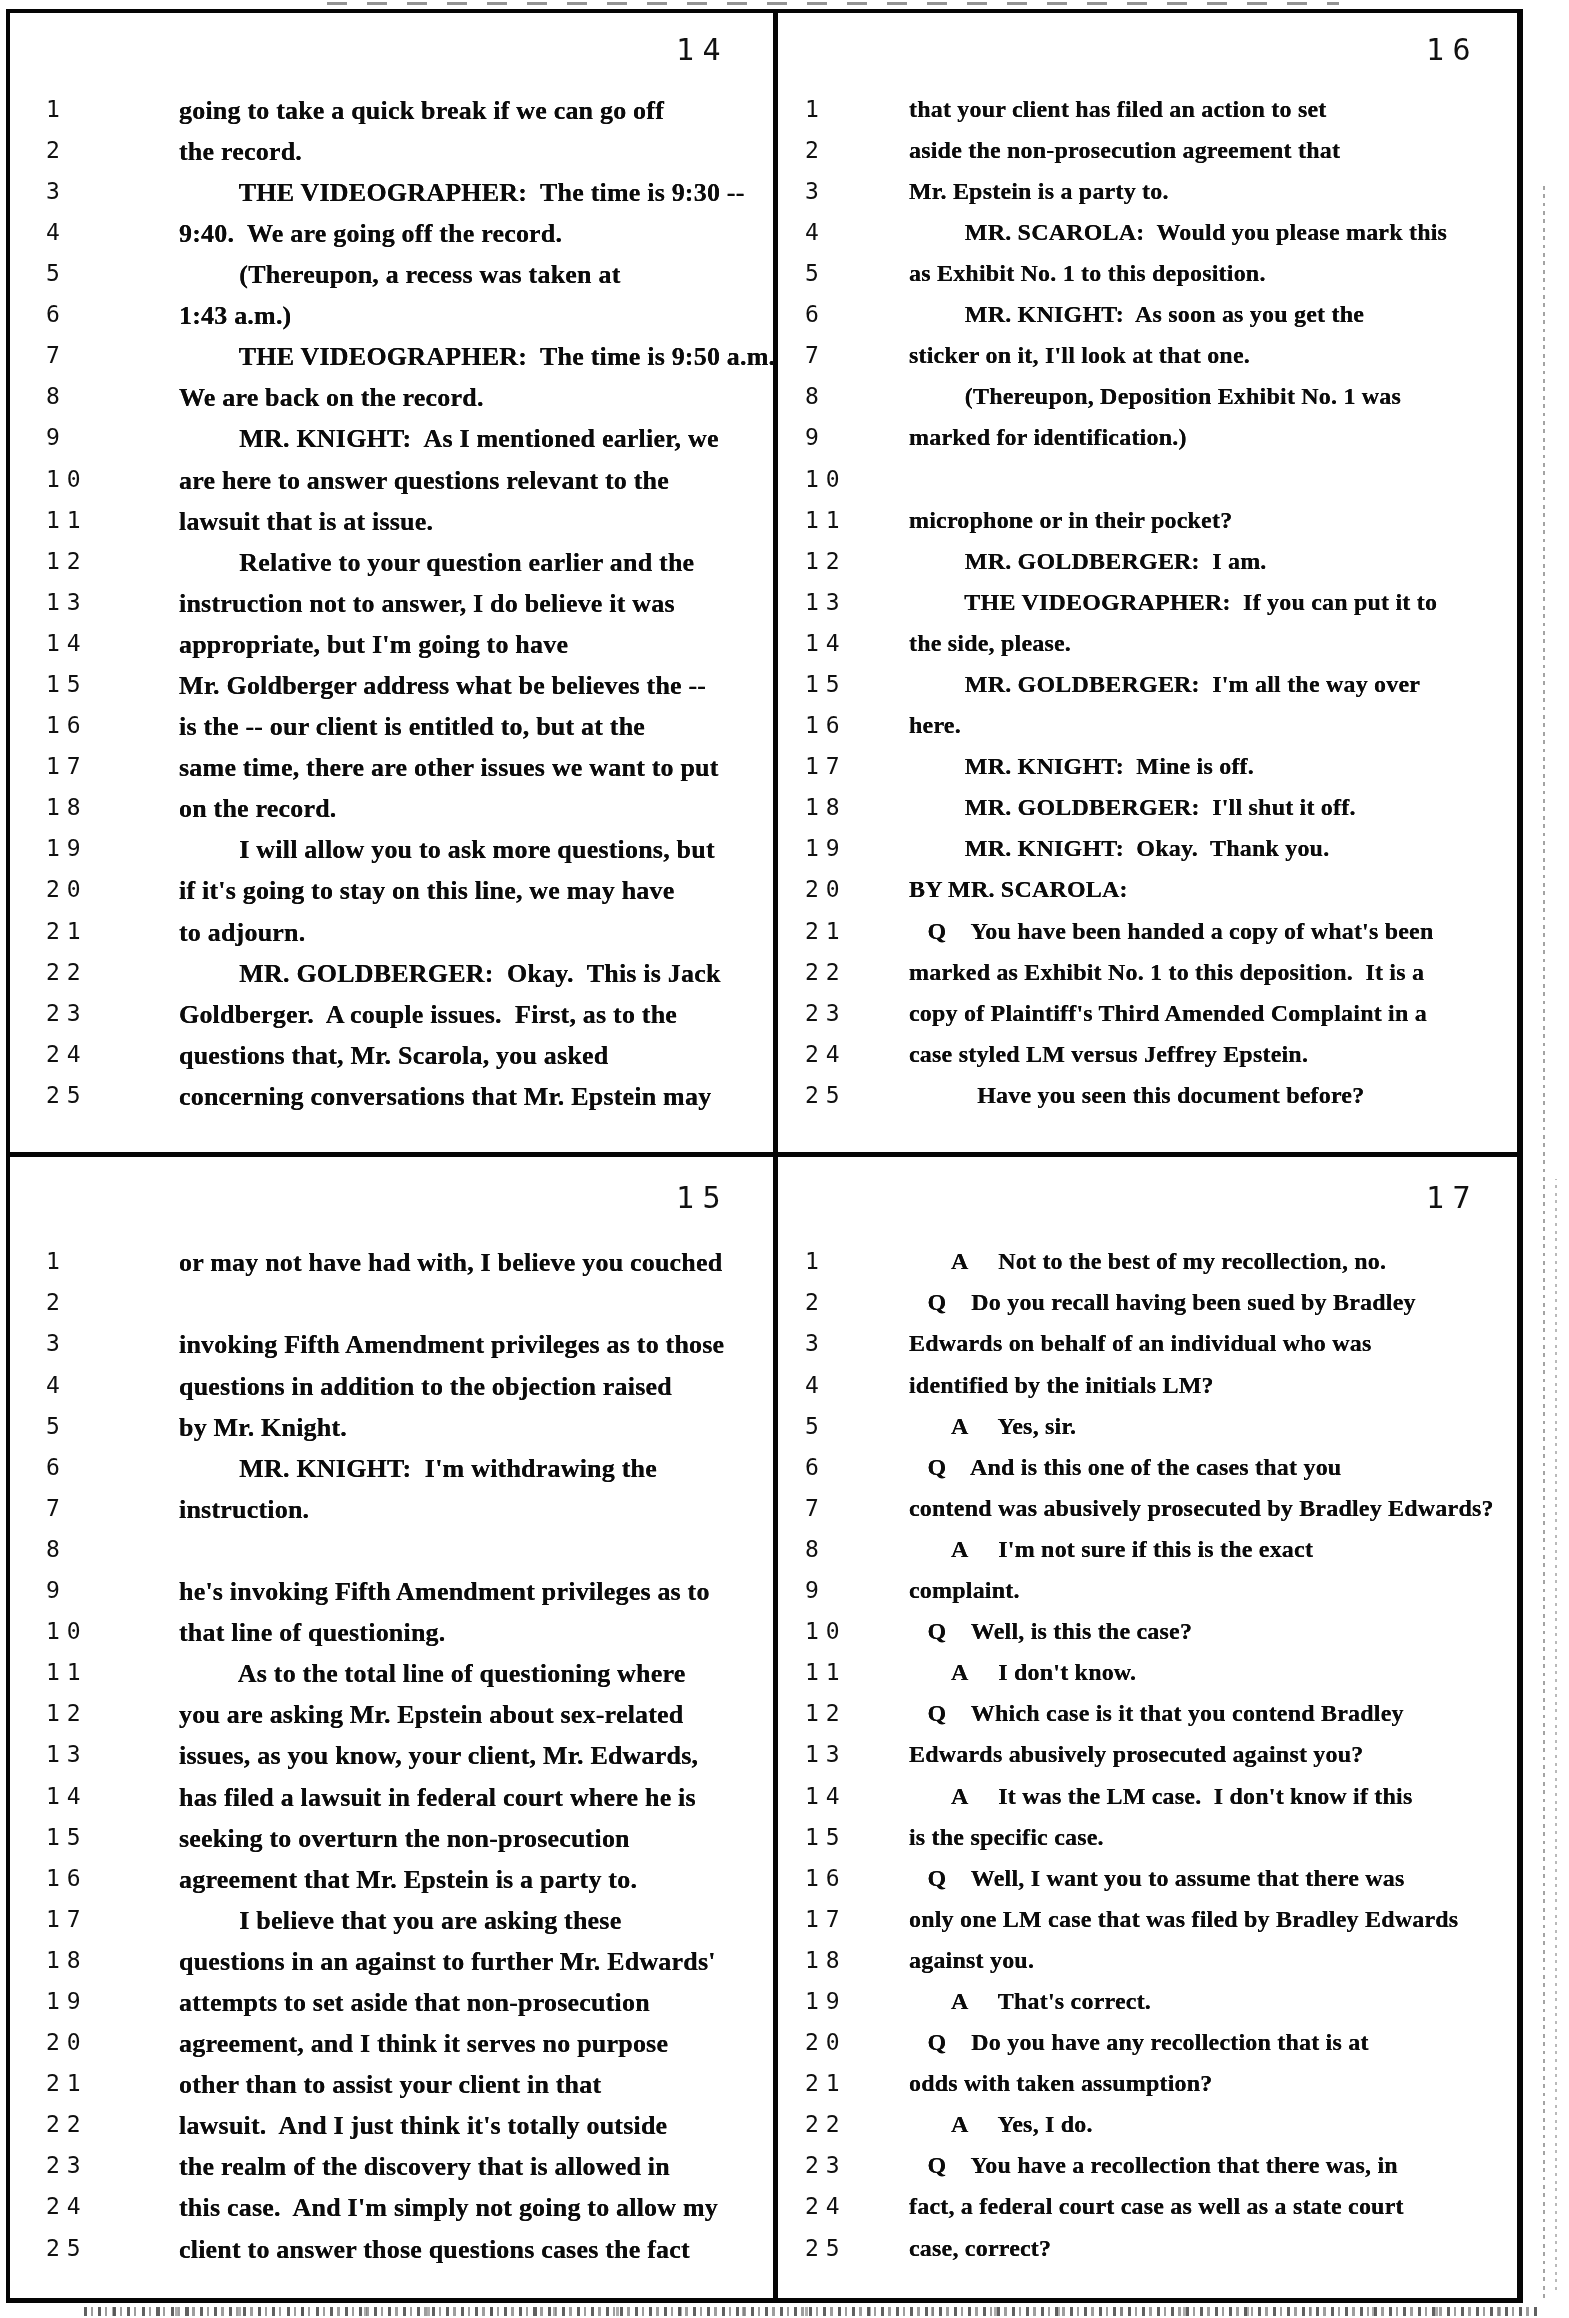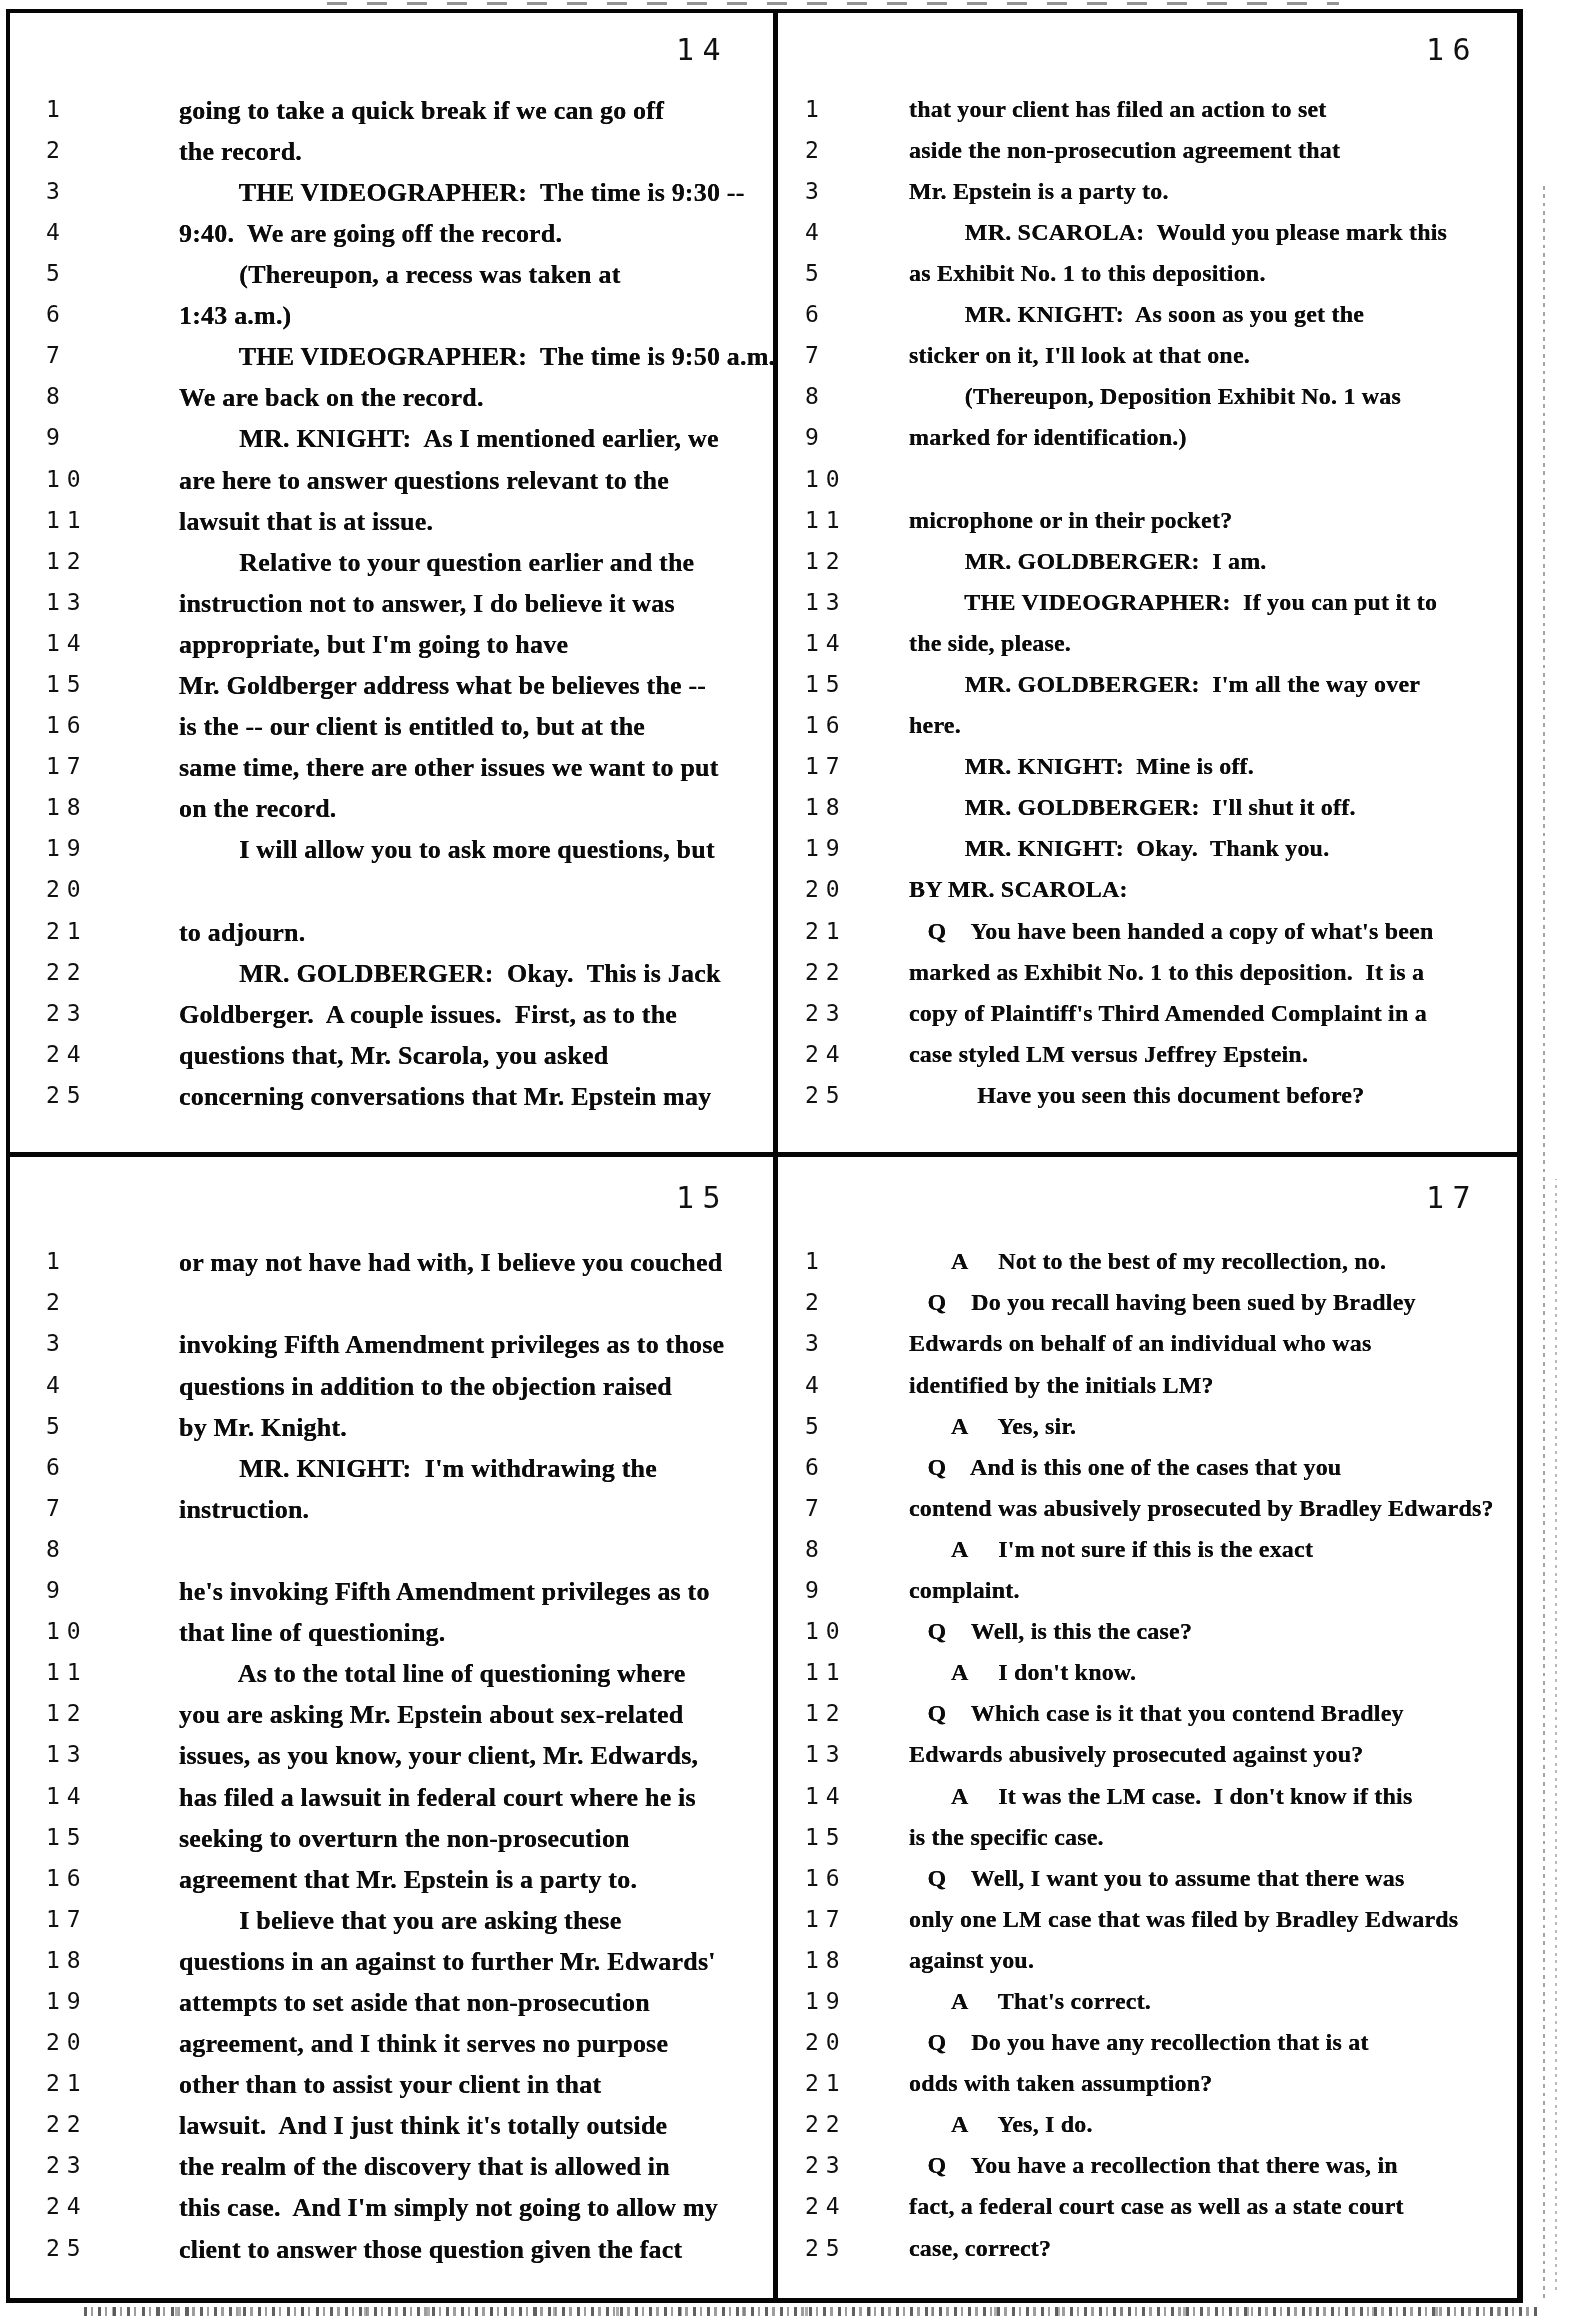--- a/index.html
+++ b/index.html
@@ -196,20 +196,21 @@
     <div class="line" style="top: 785px;">
       <span class="num">18</span>
       <span class="txt">on the record.</span>
     </div>
     <div class="line" style="top: 826px;">
       <span class="num">19</span>
       <span class="txt">         I will allow you to ask more questions, but</span>
     </div>
     <div class="line" style="top: 867px;">
       <span class="num">20</span>
+      <span class="txt">if it's going to stay on this line, we may have</span>
     </div>
     <div class="line" style="top: 909px;">
       <span class="num">21</span>
       <span class="txt">to adjourn.</span>
     </div>
     <div class="line" style="top: 950px;">
       <span class="num">22</span>
       <span class="txt">         MR. GOLDBERGER:  Okay.  This is Jack</span>
     </div>
     <div class="line" style="top: 991px;">
@@ -418,21 +419,21 @@
     <div class="line" style="top: 995px;">
       <span class="num">23</span>
       <span class="txt">the realm of the discovery that is allowed in</span>
     </div>
     <div class="line" style="top: 1036px;">
       <span class="num">24</span>
       <span class="txt">this case.  And I'm simply not going to allow my</span>
     </div>
     <div class="line" style="top: 1078px;">
       <span class="num">25</span>
-      <span class="txt">client to answer those question given the fact</span>
+      <span class="txt">client to answer those questions cases the fact</span>
     </div>
   </div>
 <div class="page q-br">
   <div class="page-num">17</div>
 <div class="line" style="top: 91px;">
       <span class="num">1</span>
       <span class="txt">       A     Not to the best of my recollection, no.</span>
     </div>
     <div class="line" style="top: 132px;">
       <span class="num">2</span>

